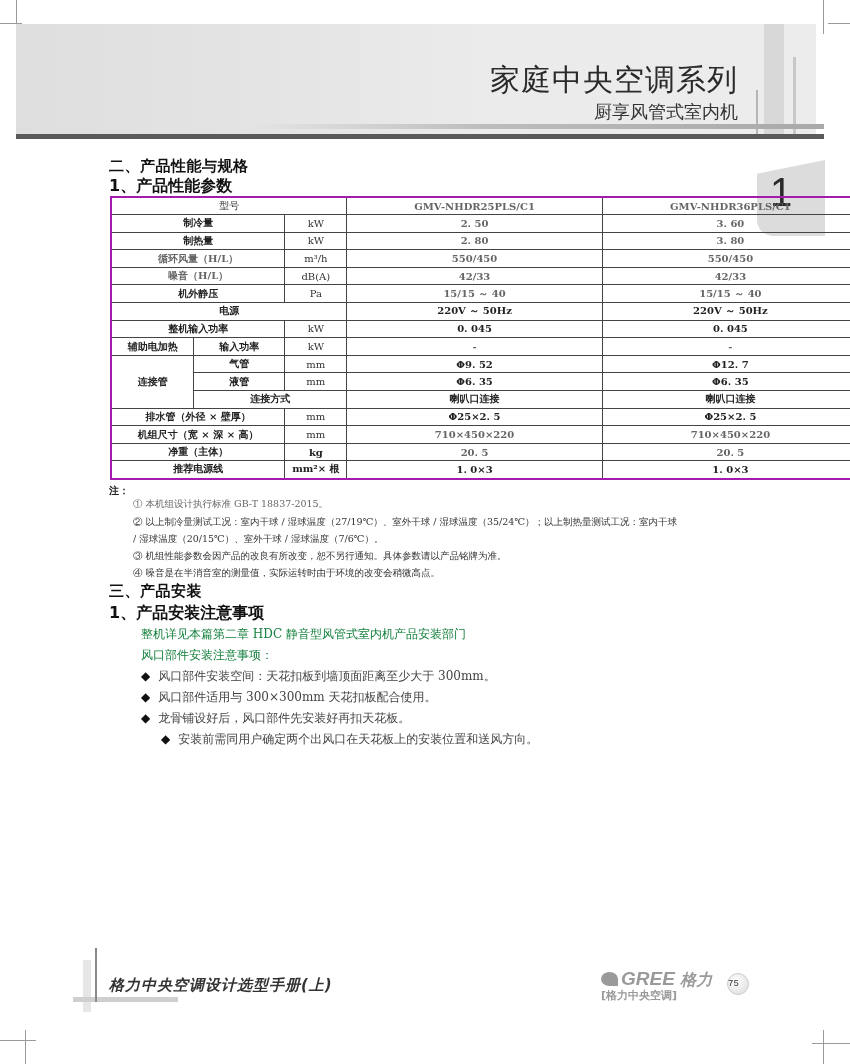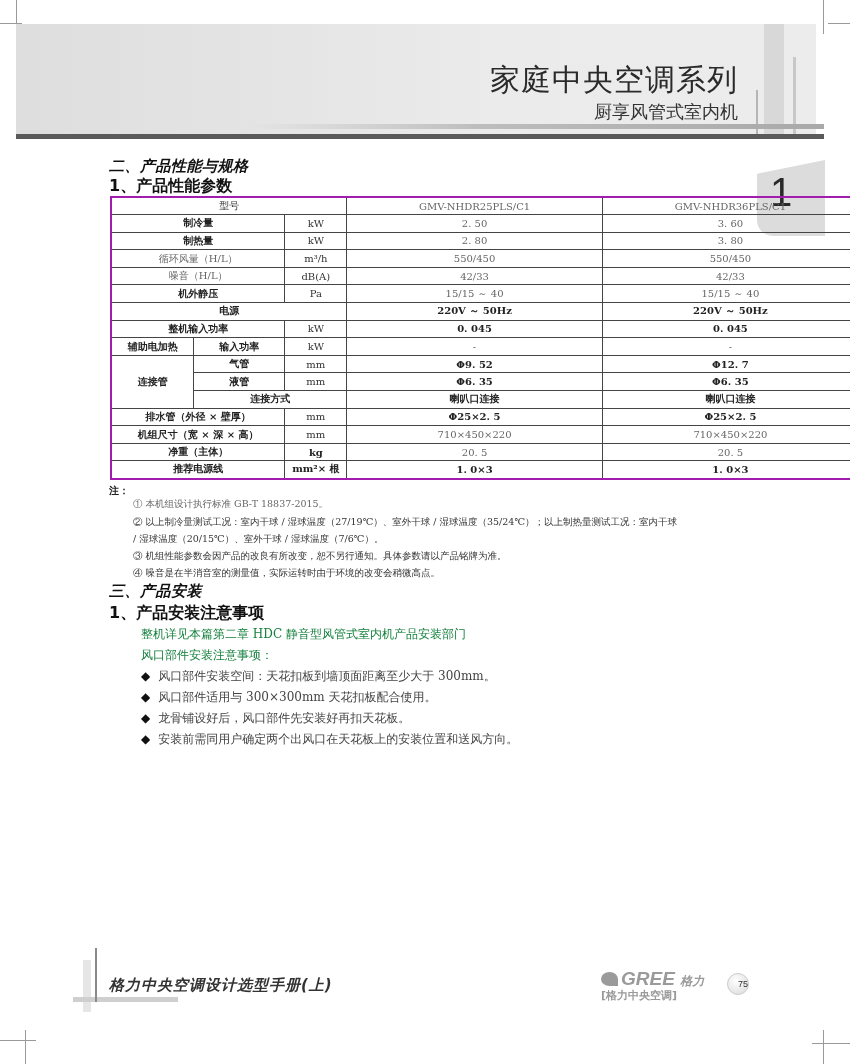--- a/index.html
+++ b/index.html
@@ -22,31 +22,31 @@
   .banner-sub { position: absolute; right: 112px; top: 100px; font-size: 18px; color: #333;
     font-family: "DejaVu Sans", sans-serif; }
 
   
   .chapter-tab { position: absolute; left: 757px; top: 160px; width: 68px; height: 76px;
     background: #dcdcdc; border-radius: 16px 0 0 16px; clip-path: polygon(0 18%, 100% 0, 100% 100%, 0 100%); }
   .chapter-num { position: absolute; left: 770px; top: 170px; font-size: 40px; color: #2a2a2a;
     font-family: "Liberation Sans", sans-serif; }
 
   .h1 { position: absolute; left: 109px; font-size: 15px; font-weight: bold; color: #111;
-    font-family: "DejaVu Sans", sans-serif; letter-spacing: 0.5px; font-style: italic; }
+    font-family: "DejaVu Sans", sans-serif; letter-spacing: 0.5px; }
   .h2 { position: absolute; left: 109px; font-size: 16px; font-weight: bold; color: #111;
     font-family: "DejaVu Sans", sans-serif; }
 
   
   table.spec { position: absolute; left: 110px; top: 196px; width: 750px; border-collapse: collapse;
     border: 2px solid #a21caf; font-family: "DejaVu Serif", serif; font-size: 10px; color: #333; }
   table.spec td { border: 1px solid #444; height: 17.6px; text-align: center; vertical-align: middle;
     padding: 0 2px; white-space: nowrap; }
   table.spec td.bold { font-weight: bold; color: #222; }
-  table.spec td.light { color: #666; }
+  table.spec td.light { color: #666; font-weight: bold; }
   .c1 { width: 70px; } .c2 { width: 77px; } .c3 { width: 48px; } .c4 { width: 216px; } .c5 { width: 217px; }
 
   .notes-label { position: absolute; left: 109px; top: 484px; font-size: 10px; font-weight: bold; color: #222;
     font-family: "DejaVu Serif", serif; }
   .note { position: absolute; left: 133px; font-size: 9.5px; color: #333; font-family: "DejaVu Serif", serif; white-space: nowrap; }
   .note.lightc { color: #666; }
 
   .para { position: absolute; left: 141px; font-size: 12px; color: #15803d; font-family: "DejaVu Serif", serif; white-space: nowrap; }
   .bullet { position: absolute; left: 141px; font-size: 12px; color: #444; font-family: "DejaVu Serif", serif; white-space: nowrap; }
   .bullet .dia { color: #111; font-size: 12px; margin-right: 8px; }
@@ -60,21 +60,21 @@
 
   .logo { position: absolute; left: 601px; top: 966px; width: 140px; height: 36px; }
   .logo-swoosh { position: absolute; left: 0; top: 6px; width: 17px; height: 14px; background: #9a9a9a;
     border-radius: 50% 50% 0 50%; }
   .logo-text { position: absolute; left: 20px; top: 2px; font-size: 19px; font-weight: bold; font-style: italic;
     color: #9a9a9a; font-family: "Liberation Sans", sans-serif; letter-spacing: 0px; }
   .logo-cn { position: absolute; left: 0px; top: 22px; font-size: 11px; font-weight: bold; color: #999;
     font-family: "DejaVu Sans", sans-serif; white-space: nowrap; }
   .page-badge { position: absolute; left: 727px; top: 973px; width: 22px; height: 22px; border-radius: 50%;
     background: radial-gradient(circle at 40% 35%, #ffffff, #d9d9d9); border: 1px solid #ccc;
-    font-size: 9px; font-family: Liberation Sans, sans-serif; color: #333; text-align: right; line-height: 20px; }
+    font-size: 9px; font-family: Liberation Mono, monospace; color: #333; text-align: left; line-height: 20px; }
 </style>
 </head>
 <body>
 
 <div class="crop" style="left:0;top:23px;width:22px;height:1px;"></div>
 <div class="crop" style="left:16px;top:0;width:1px;height:34px;"></div>
 <div class="crop" style="left:828px;top:23px;width:22px;height:1px;"></div>
 <div class="crop" style="left:823px;top:0;width:1px;height:34px;"></div>
 <div class="crop" style="left:0;top:1040px;width:36px;height:1px;"></div>
 <div class="crop" style="left:25px;top:1030px;width:1px;height:34px;"></div>
@@ -217,27 +217,27 @@
 
 <div class="bullet" style="top:668px;">
   <span class="dia">◆</span><span>风口部件安装空间：天花扣板到墙顶面距离至少大于 300mm。</span>
 </div>
 <div class="bullet" style="top:689px;">
   <span class="dia">◆</span><span>风口部件适用与 300×300mm 天花扣板配合使用。</span>
 </div>
 <div class="bullet" style="top:710px;">
   <span class="dia">◆</span><span>龙骨铺设好后，风口部件先安装好再扣天花板。</span>
 </div>
-<div class="bullet" style="top:731px;">
+<div class="bullet" style="top:731px;margin-left:20px;">
   <span class="dia">◆</span><span>安装前需同用户确定两个出风口在天花板上的安装位置和送风方向。</span>
 </div>
 
 <div class="footer-vbar"></div>
 <div class="footer-hbar"></div>
 <div class="footer-vline"></div>
 <div class="footer-title">格力中央空调设计选型手册(上)</div>
 
 <div class="logo">
   <div class="logo-swoosh"></div>
-  <div class="logo-text"><span>GREE</span> <span style="font-size:12px;">格力</span></div>
+  <div class="logo-text"><span>GREE</span> <span style="font-size:16px;">格力</span></div>
   <div class="logo-cn">[格力中央空调]</div>
 </div>
 <div class="page-badge">75</div>
 
 </body></html>

